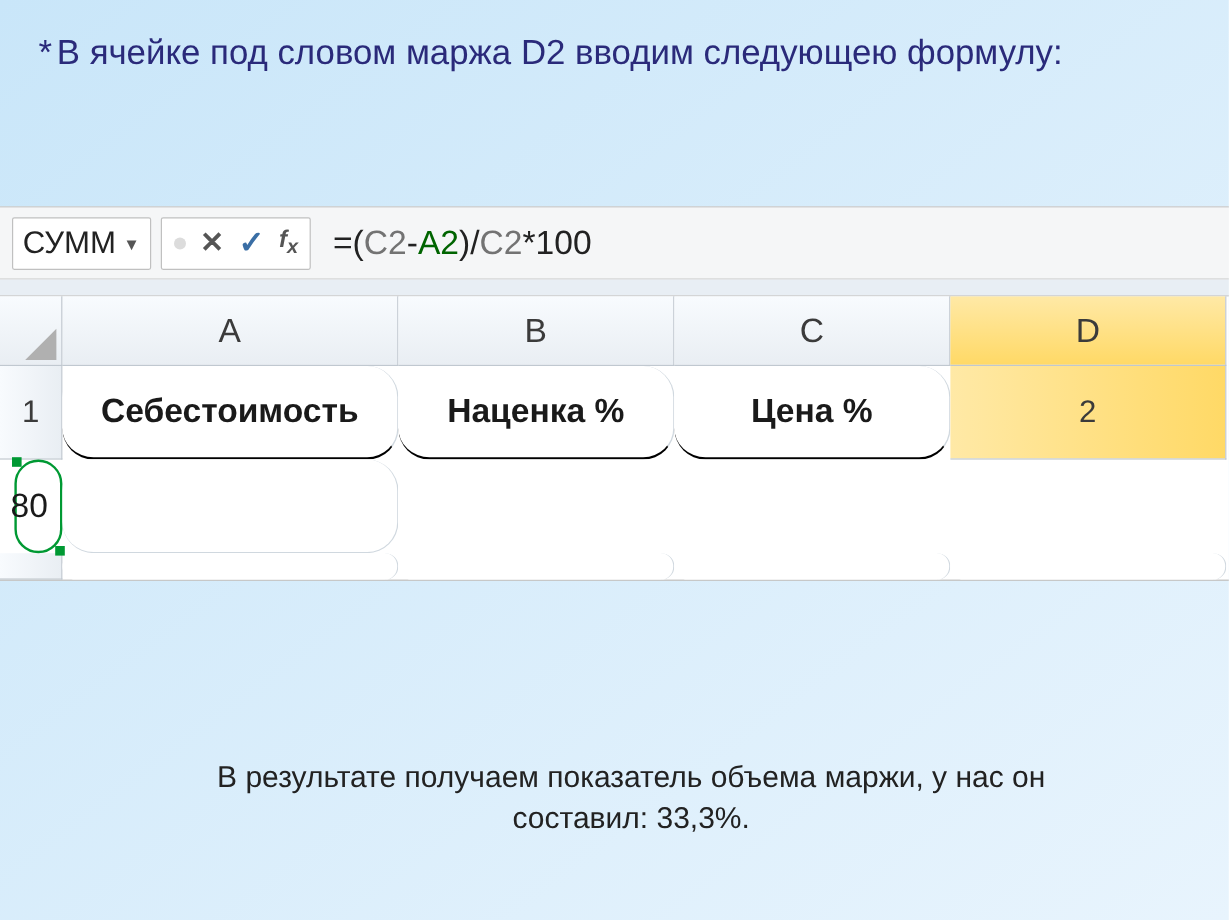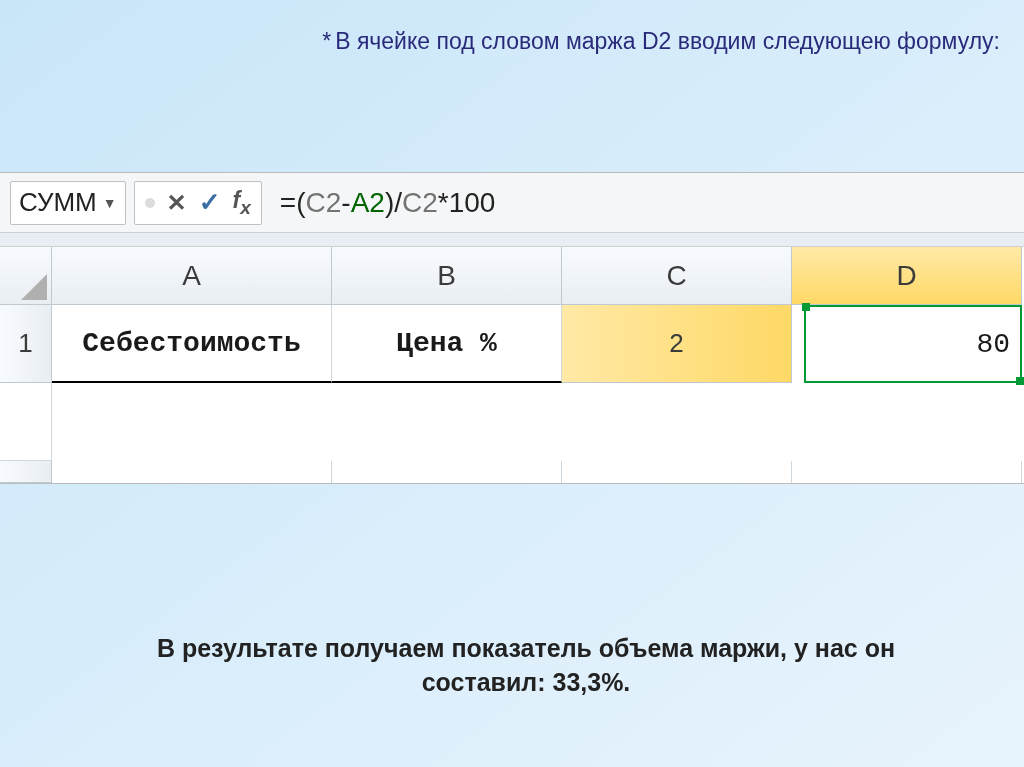--- a/index.html
+++ b/index.html
@@ -6,25 +6,24 @@
   html, body { width: 1024px; height: 767px; }
   body {
     background: linear-gradient(to bottom right, #c9e6f9, #e8f4fd);
     font-family: Arial, Helvetica, sans-serif;
     position: relative;
   }
   .slide-title {
     position: absolute;
     top: 28px;
     left: 32px;
-    right: 24px;
+    right: 48px;
     color: #2a2a7a;
-    font-size: 23px;
+    font-size: 29px;
     font-weight: normal;
-    text-align: right;
   }
   .slide-title .ast {
     color: #2a2a7a;
     margin-right: 4px;
   }
   .excel-region {
     position: absolute;
     top: 172px;
     left: 0;
     width: 1024px;
@@ -77,21 +76,21 @@
     background: #dcdcdc;
   }
   .fx-group .cancel {
     font-size: 24px; color: #555; font-weight: bold;
     font-family: Arial, sans-serif;
   }
   .fx-group .enter {
     font-size: 26px; color: #3a6ea5; font-weight: bold;
   }
   .fx-group .fx {
-    font-size: 23px; font-style: italic; font-weight: bold; color: #555;
+    font-size: 20px; font-style: italic; font-weight: bold; color: #555;
   }
   .formula-input {
     flex: 1;
     height: 44px;
     display: flex;
     align-items: center;
     font-size: 28px;
     font-family: Arial, sans-serif;
     color: #222;
     padding-left: 6px;
@@ -150,28 +149,29 @@
     border-bottom: 1px solid #c0c8d0;
     background: linear-gradient(to right, #f8fbfe, #e9eef3);
   }
   .row-head.selected {
     background: linear-gradient(to right, #ffe9a6, #ffd966);
   }
   .cell {
     height: 78px;
     display: flex;
     align-items: center;
-    font-family: Liberation Mono, monospace;
+    font-family: Liberation Sans, sans-serif;
     font-size: 28px;
     color: #1a1a1a;
     border-right: 1px solid #d0d8df;
     border-bottom: 1px solid #d0d8df;
     background: #fff;
     padding: 0 10px;
     position: relative;
+    border-radius: 26px;
   }
   .cell.hdr {
     font-weight: bold;
     justify-content: center;
     border-bottom: 2px solid #000;
   }
   .cell.num { justify-content: flex-end; }
   .cell.editing {
     justify-content: flex-start;
     border: 2px solid #000;
@@ -207,21 +207,21 @@
 
   .row3 .row-head { height: 22px; font-size: 18px; }
   .row3 .cell { height: 22px; border-bottom: none; }
 
   .caption {
     position: absolute;
     left: 0; right: 0;
     top: 632px;
     text-align: center;
     font-size: 25px;
-    font-weight: bold;
+    font-weight: normal;
     color: #222;
     line-height: 1.35;
     padding: 0 120px;
     margin-left: 28px;
   }
 </style>
 </head>
 <body>
 
 <div class="slide-title">
@@ -259,20 +259,21 @@
 
   <div class="grid">
     <div class="corner"></div>
     <div class="col-head">A</div>
     <div class="col-head">B</div>
     <div class="col-head">C</div>
     <div class="col-head selected">D</div>
 
     <div class="row-head">1</div>
     <div class="cell hdr">Себестоимость</div>
+    <div class="cell hdr">Наценка %</div>
     <div class="cell hdr">Цена %</div>
 
     <div class="row-head selected">2</div>
     <div class="cell num range-green">80</div>
     <div class="cell"></div>
   </div>
 
   <div class="grid row3">
     <div class="row-head"></div>
     <div class="cell"></div>

